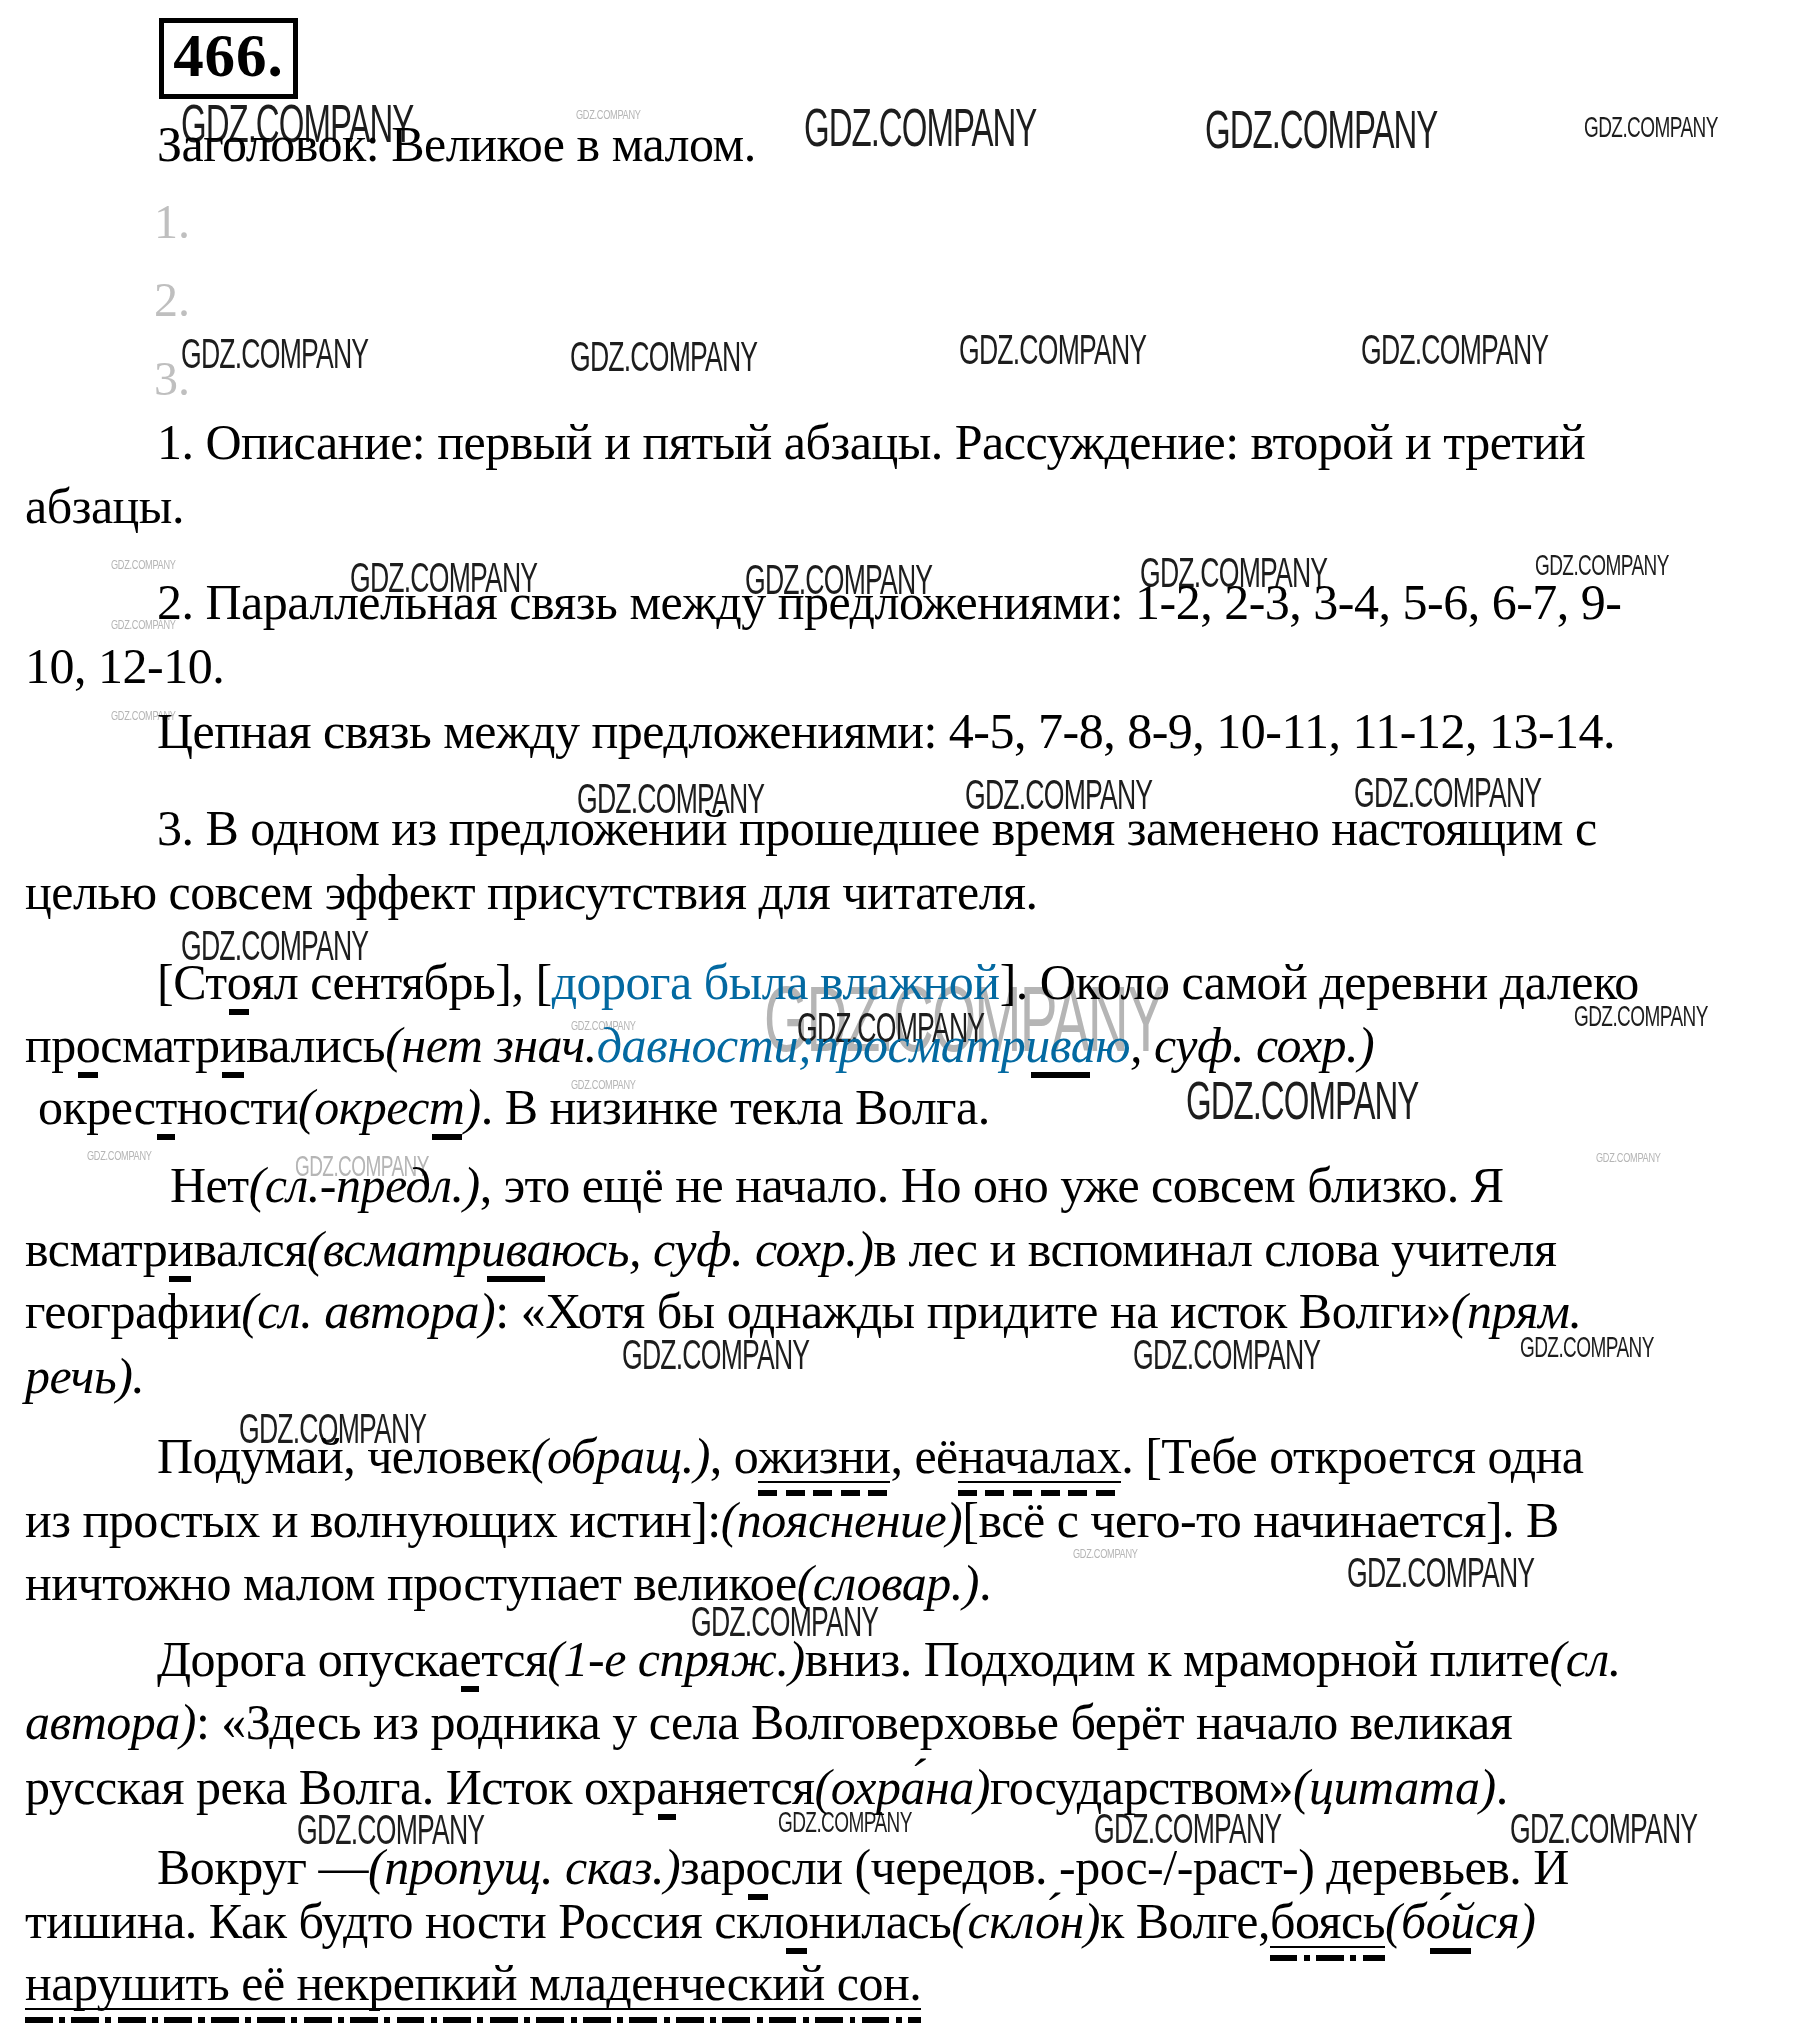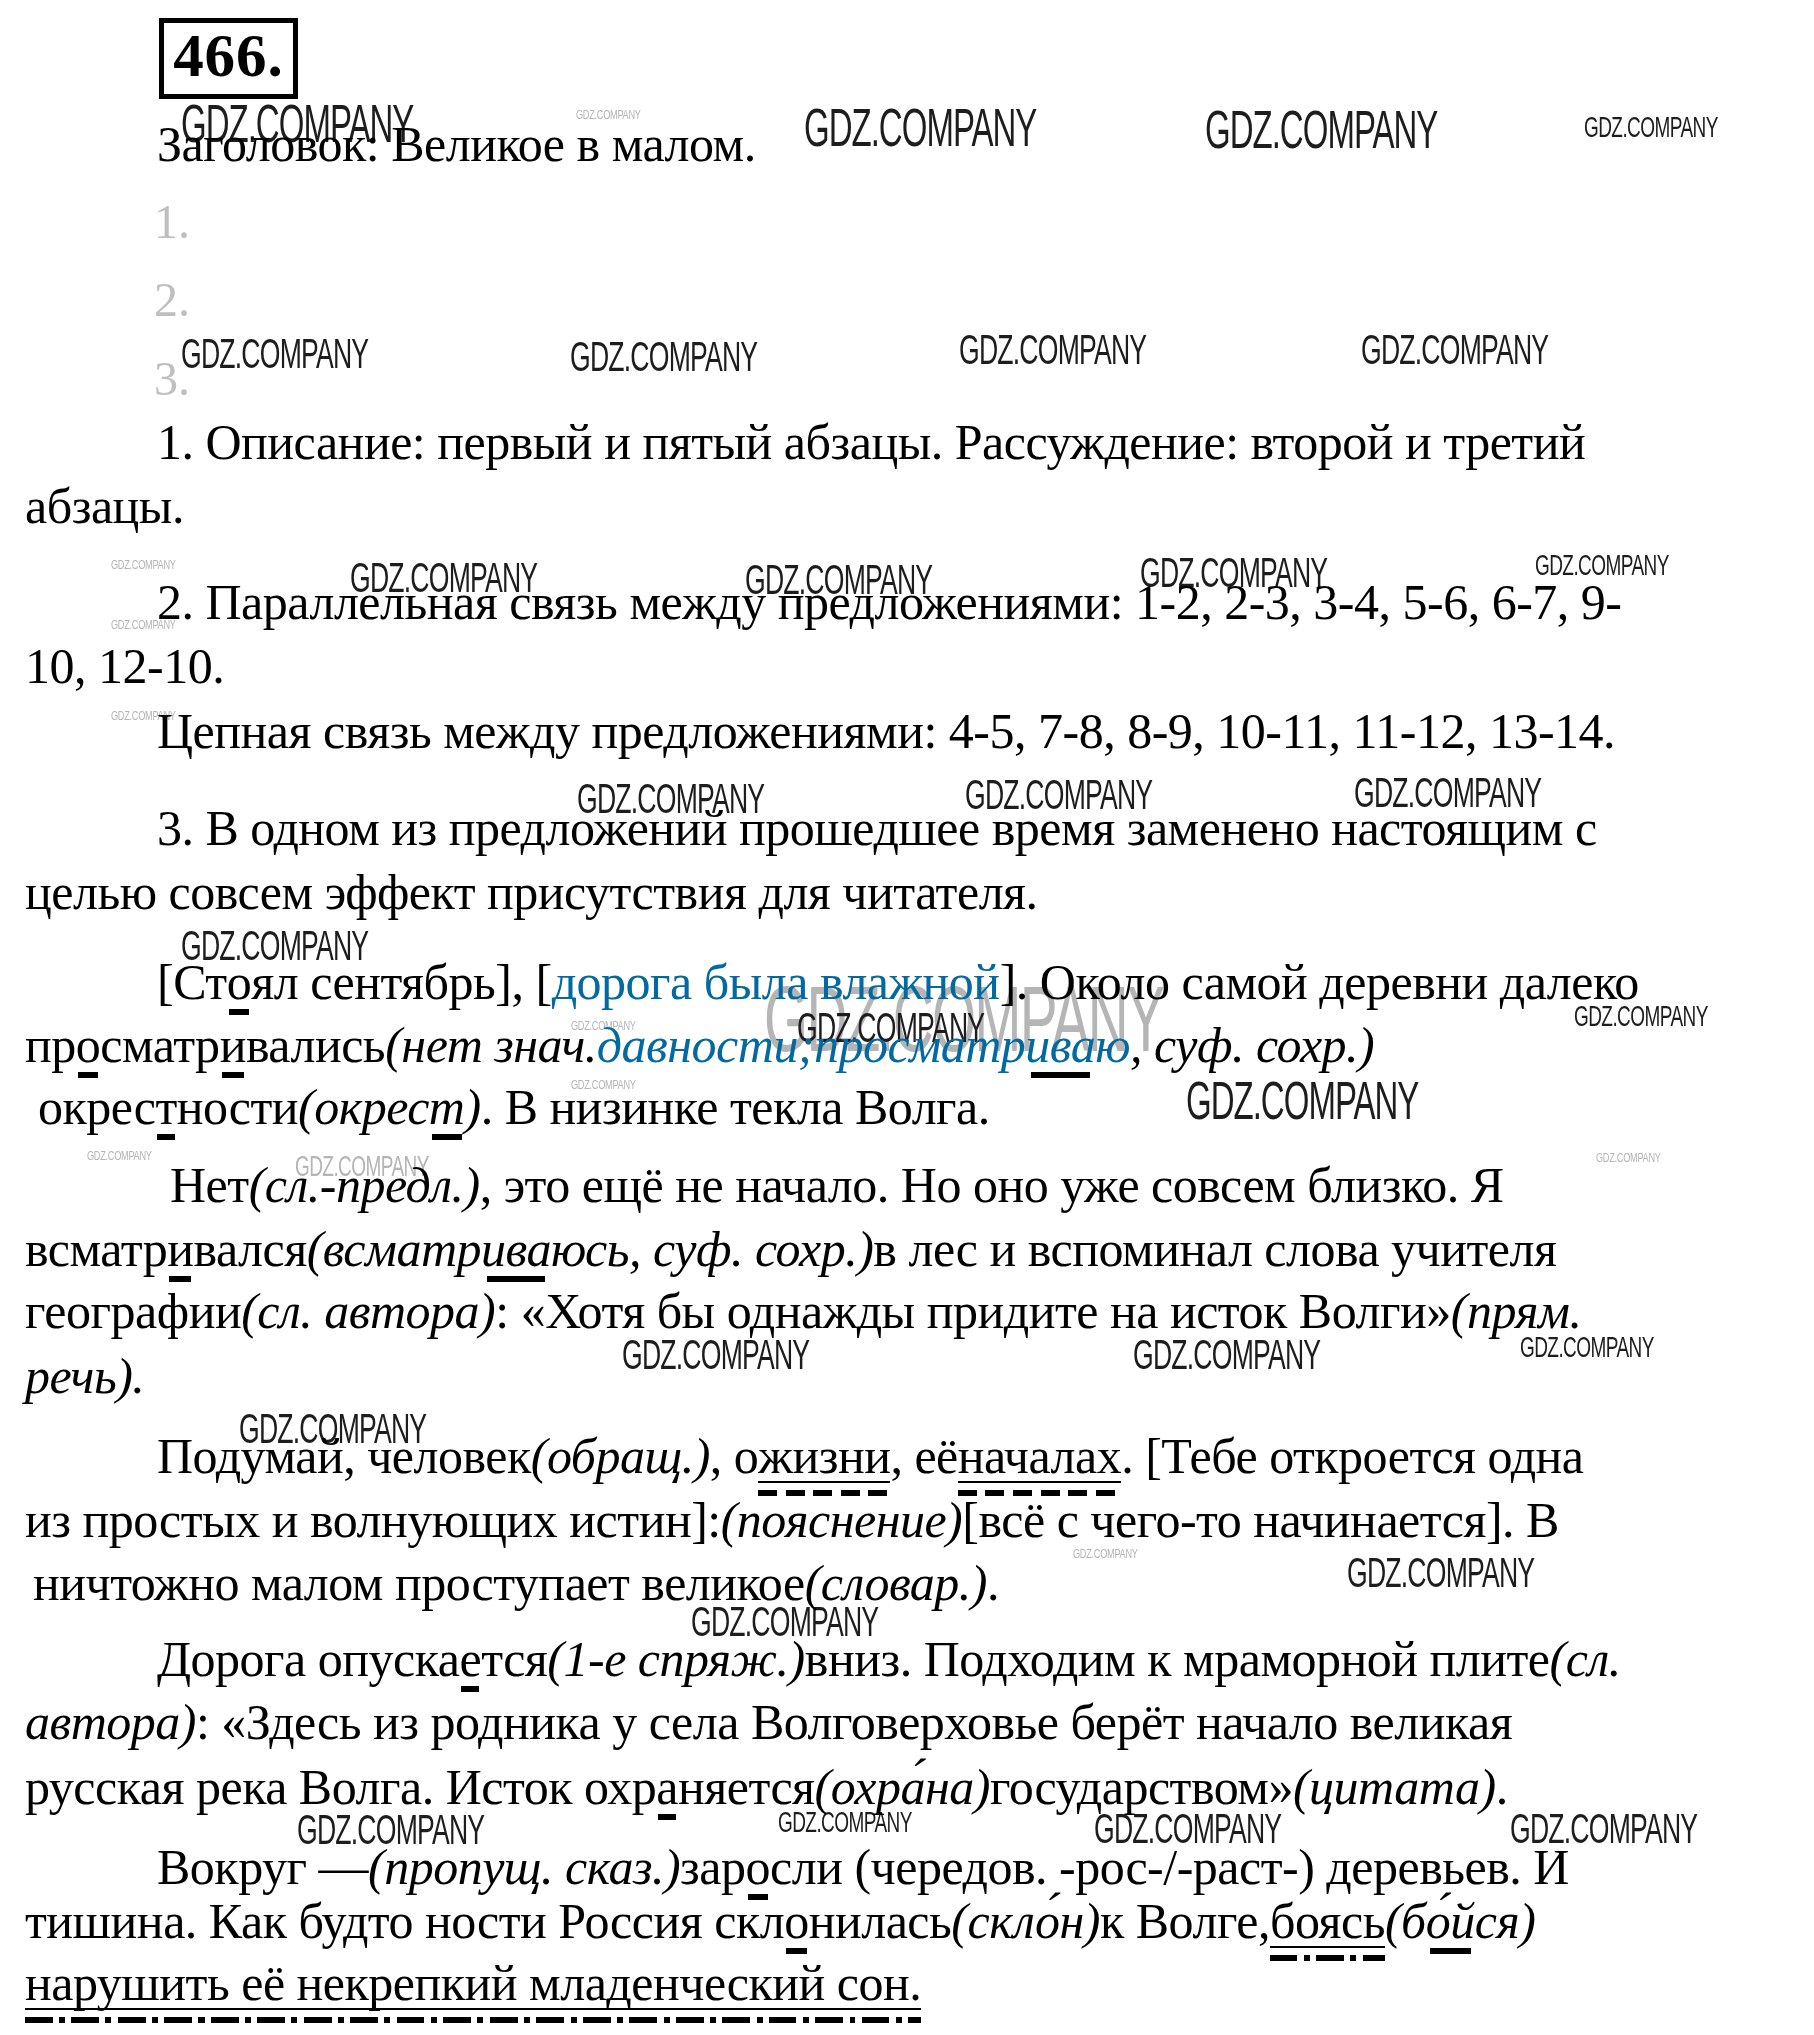--- a/index.html
+++ b/index.html
@@ -107,21 +107,21 @@
       <div class="line" style="left: 25px; top: 867px;"><span class="r">целью совсем эффект присутствия для читателя.</span></div>
       <div class="line" style="left: 157px; top: 957px;"><span class="r">[Ст</span><span class="r u-bar">о</span><span class="r">ял сентябрь], [</span><span class="r g">дорога была влажной</span><span class="r">]. Около самой деревни далеко</span></div>
       <div class="line" style="left: 25px; top: 1020px;"><span class="r">пр</span><span class="r u-bar">о</span><span class="r">сматр</span><span class="r u-bar">и</span><span class="r">вались </span><span class="r i">(нет знач. </span><span class="r i g">давности; </span><span class="r i g">просматр</span><span class="r i g u-bar">ива</span><span class="r i g">ю</span><span class="r i">, суф. сохр.)</span></div>
       <div class="line" style="left: 38px; top: 1082px;"><span class="r">окрес</span><span class="r u-bar">т</span><span class="r">ности </span><span class="r i">(окрес</span><span class="r i u-bar">т</span><span class="r i">)</span><span class="r">. В низинке текла Волга.</span></div>
       <div class="line" style="left: 170px; top: 1160px;"><span class="r">Нет </span><span class="r i">(сл.-предл.)</span><span class="r">, это ещё не начало. Но оно уже совсем близко. Я</span></div>
       <div class="line" style="left: 25px; top: 1224px;"><span class="r">всматр</span><span class="r u-bar">и</span><span class="r">вался </span><span class="r i">(всматр</span><span class="r i u-bar">ива</span><span class="r i">юсь, суф. сохр.)</span><span class="r"> в лес и вспоминал слова учителя</span></div>
       <div class="line" style="left: 25px; top: 1286px; text-align: center;"><span class="r">географии </span><span class="r i">(сл. автора)</span><span class="r">: «Хотя бы однажды придите на исток Волги» </span><span class="r i">(прям.</span></div>
       <div class="line" style="left: 25px; top: 1351px;"><span class="r i">речь).</span></div>
       <div class="line" style="left: 157px; top: 1431px;"><span class="r">Подумай, человек </span><span class="r i">(обращ.)</span><span class="r">, о </span><span class="r u-dash">жизни</span><span class="r">, её </span><span class="r u-dash">началах</span><span class="r">. [Тебе откроется одна</span></div>
       <div class="line" style="left: 25px; top: 1495px;"><span class="r">из простых и волнующих истин]: </span><span class="r i">(пояснение)</span><span class="r"> [всё с чего-то начинается]. В</span></div>
-      <div class="line" style="left: 33px; top: 1558px; text-align: center;"><span class="r">ничтожно малом проступает великое </span><span class="r i">(словар.)</span><span class="r">.</span></div>
+      <div class="line" style="left: 25px; top: 1558px; text-align: center;"><span class="r">ничтожно малом проступает великое </span><span class="r i">(словар.)</span><span class="r">.</span></div>
       <div class="line" style="left: 157px; top: 1634px;"><span class="r">Дорога опуска</span><span class="r u-bar">е</span><span class="r">тся </span><span class="r i">(1-е спряж.)</span><span class="r"> вниз. Подходим к мраморной плите </span><span class="r i">(сл.</span></div>
       <div class="line" style="left: 25px; top: 1697px;"><span class="r i">автора)</span><span class="r">: «Здесь из родника у села Волговерховье берёт начало великая</span></div>
       <div class="line" style="left: 25px; top: 1762px;"><span class="r">русская река Волга. Исток охр</span><span class="r u-bar">а</span><span class="r">няется </span><span class="r i">(охра́на)</span><span class="r"> государством» </span><span class="r i">(цитата)</span><span class="r">.</span></div>
       <div class="line" style="left: 157px; top: 1842px;"><span class="r">Вокруг — </span><span class="r i">(пропущ. сказ.)</span><span class="r"> зар</span><span class="r u-bar">о</span><span class="r">сли (чередов. -рос-/-раст-) деревьев. И</span></div>
       <div class="line" style="left: 25px; top: 1896px;"><span class="r">тишина. Как будто ности Россия скл</span><span class="r u-bar">о</span><span class="r">нилась </span><span class="r i">(скло́н)</span><span class="r"> к Волге, </span><span class="r u-dashdot">боясь</span><span class="r"> </span><span class="r i">(б</span><span class="r i u-bar">о́й</span><span class="r i">ся)</span></div>
       <div class="line" style="left: 25px; top: 1958px;"><span class="r u-dashdot">нарушить её некрепкий младенческий сон.</span></div>
     </div>
 </div>
 
 

